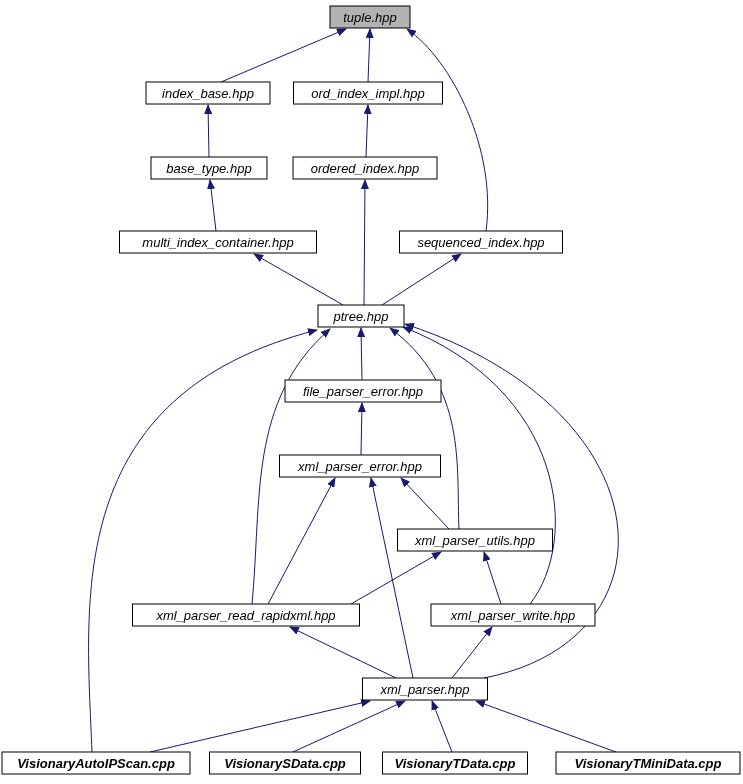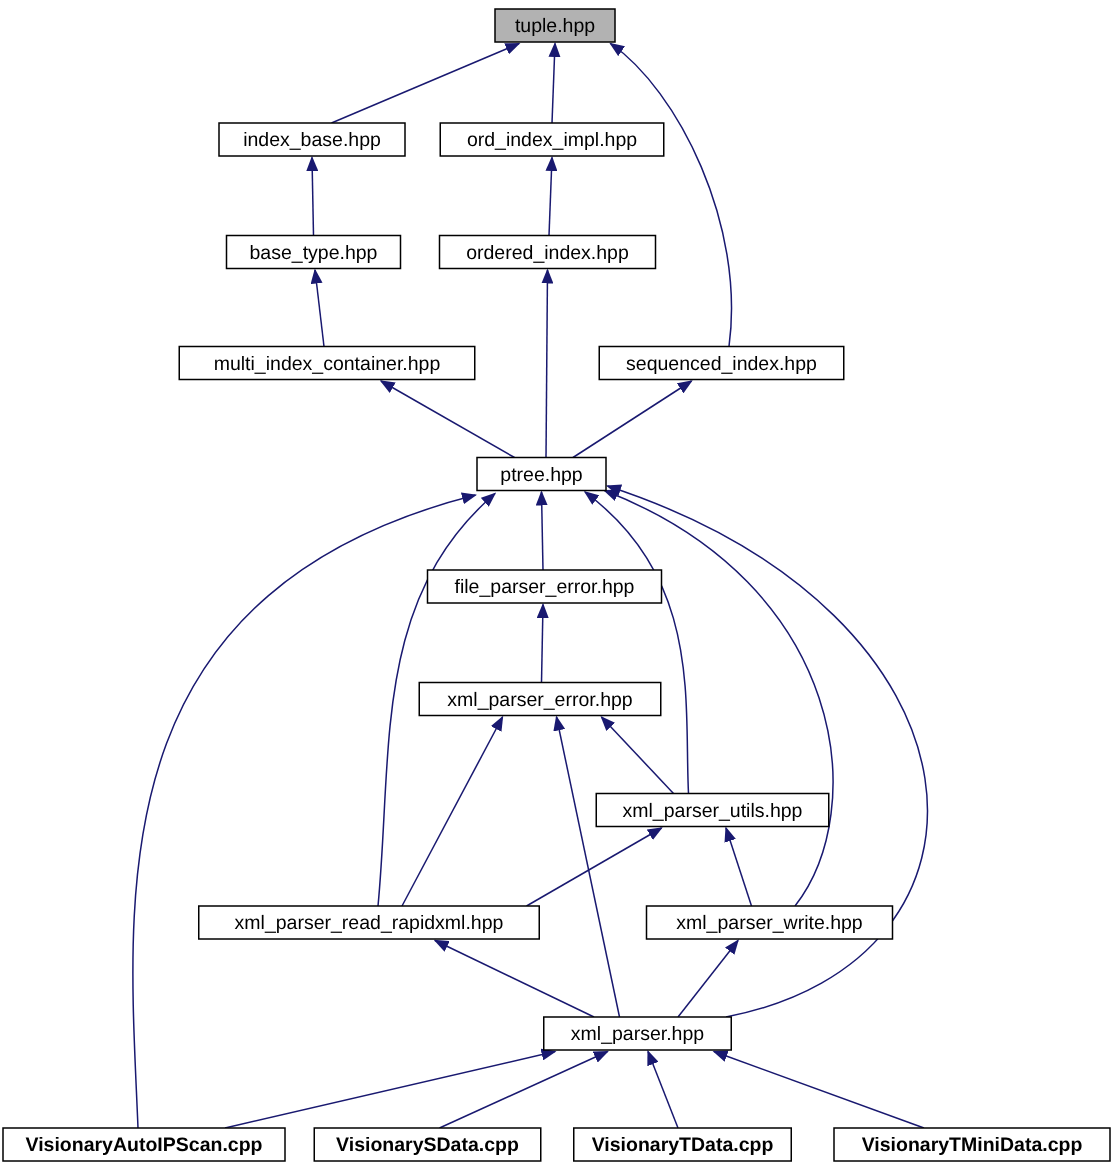--- a/index.html
+++ b/index.html
@@ -1,17 +1,17 @@
 <!DOCTYPE html>
 <html><head>
 <meta charset="utf-8">
 <style>
   html,body{margin:0;padding:0;background:#ffffff;}
   body{width:743px;height:784px;position:relative;font-family:"Liberation Sans",sans-serif;}
-  #graph-wrap{position:absolute;left:0;top:0;width:682px;height:784px;}
+  #graph-wrap{position:absolute;left:0;top:0;width:682px;height:784px;font-style:italic;}
   .edge{fill:none;stroke-width:1px;}
   .node-box{stroke-width:1px;}
   .node-label{font-family:"Liberation Sans",sans-serif;font-size:13px;fill:#000000;text-anchor:middle;}
   .node-label.bold{font-weight:bold;}
 </style>
 <title>tuple.hpp</title></head>
 <body>
 
 <div id="graph-wrap">
   <svg id="dep-graph" width="743" height="784" viewBox="0 0 743 784" xmlns="http://www.w3.org/2000/svg">

